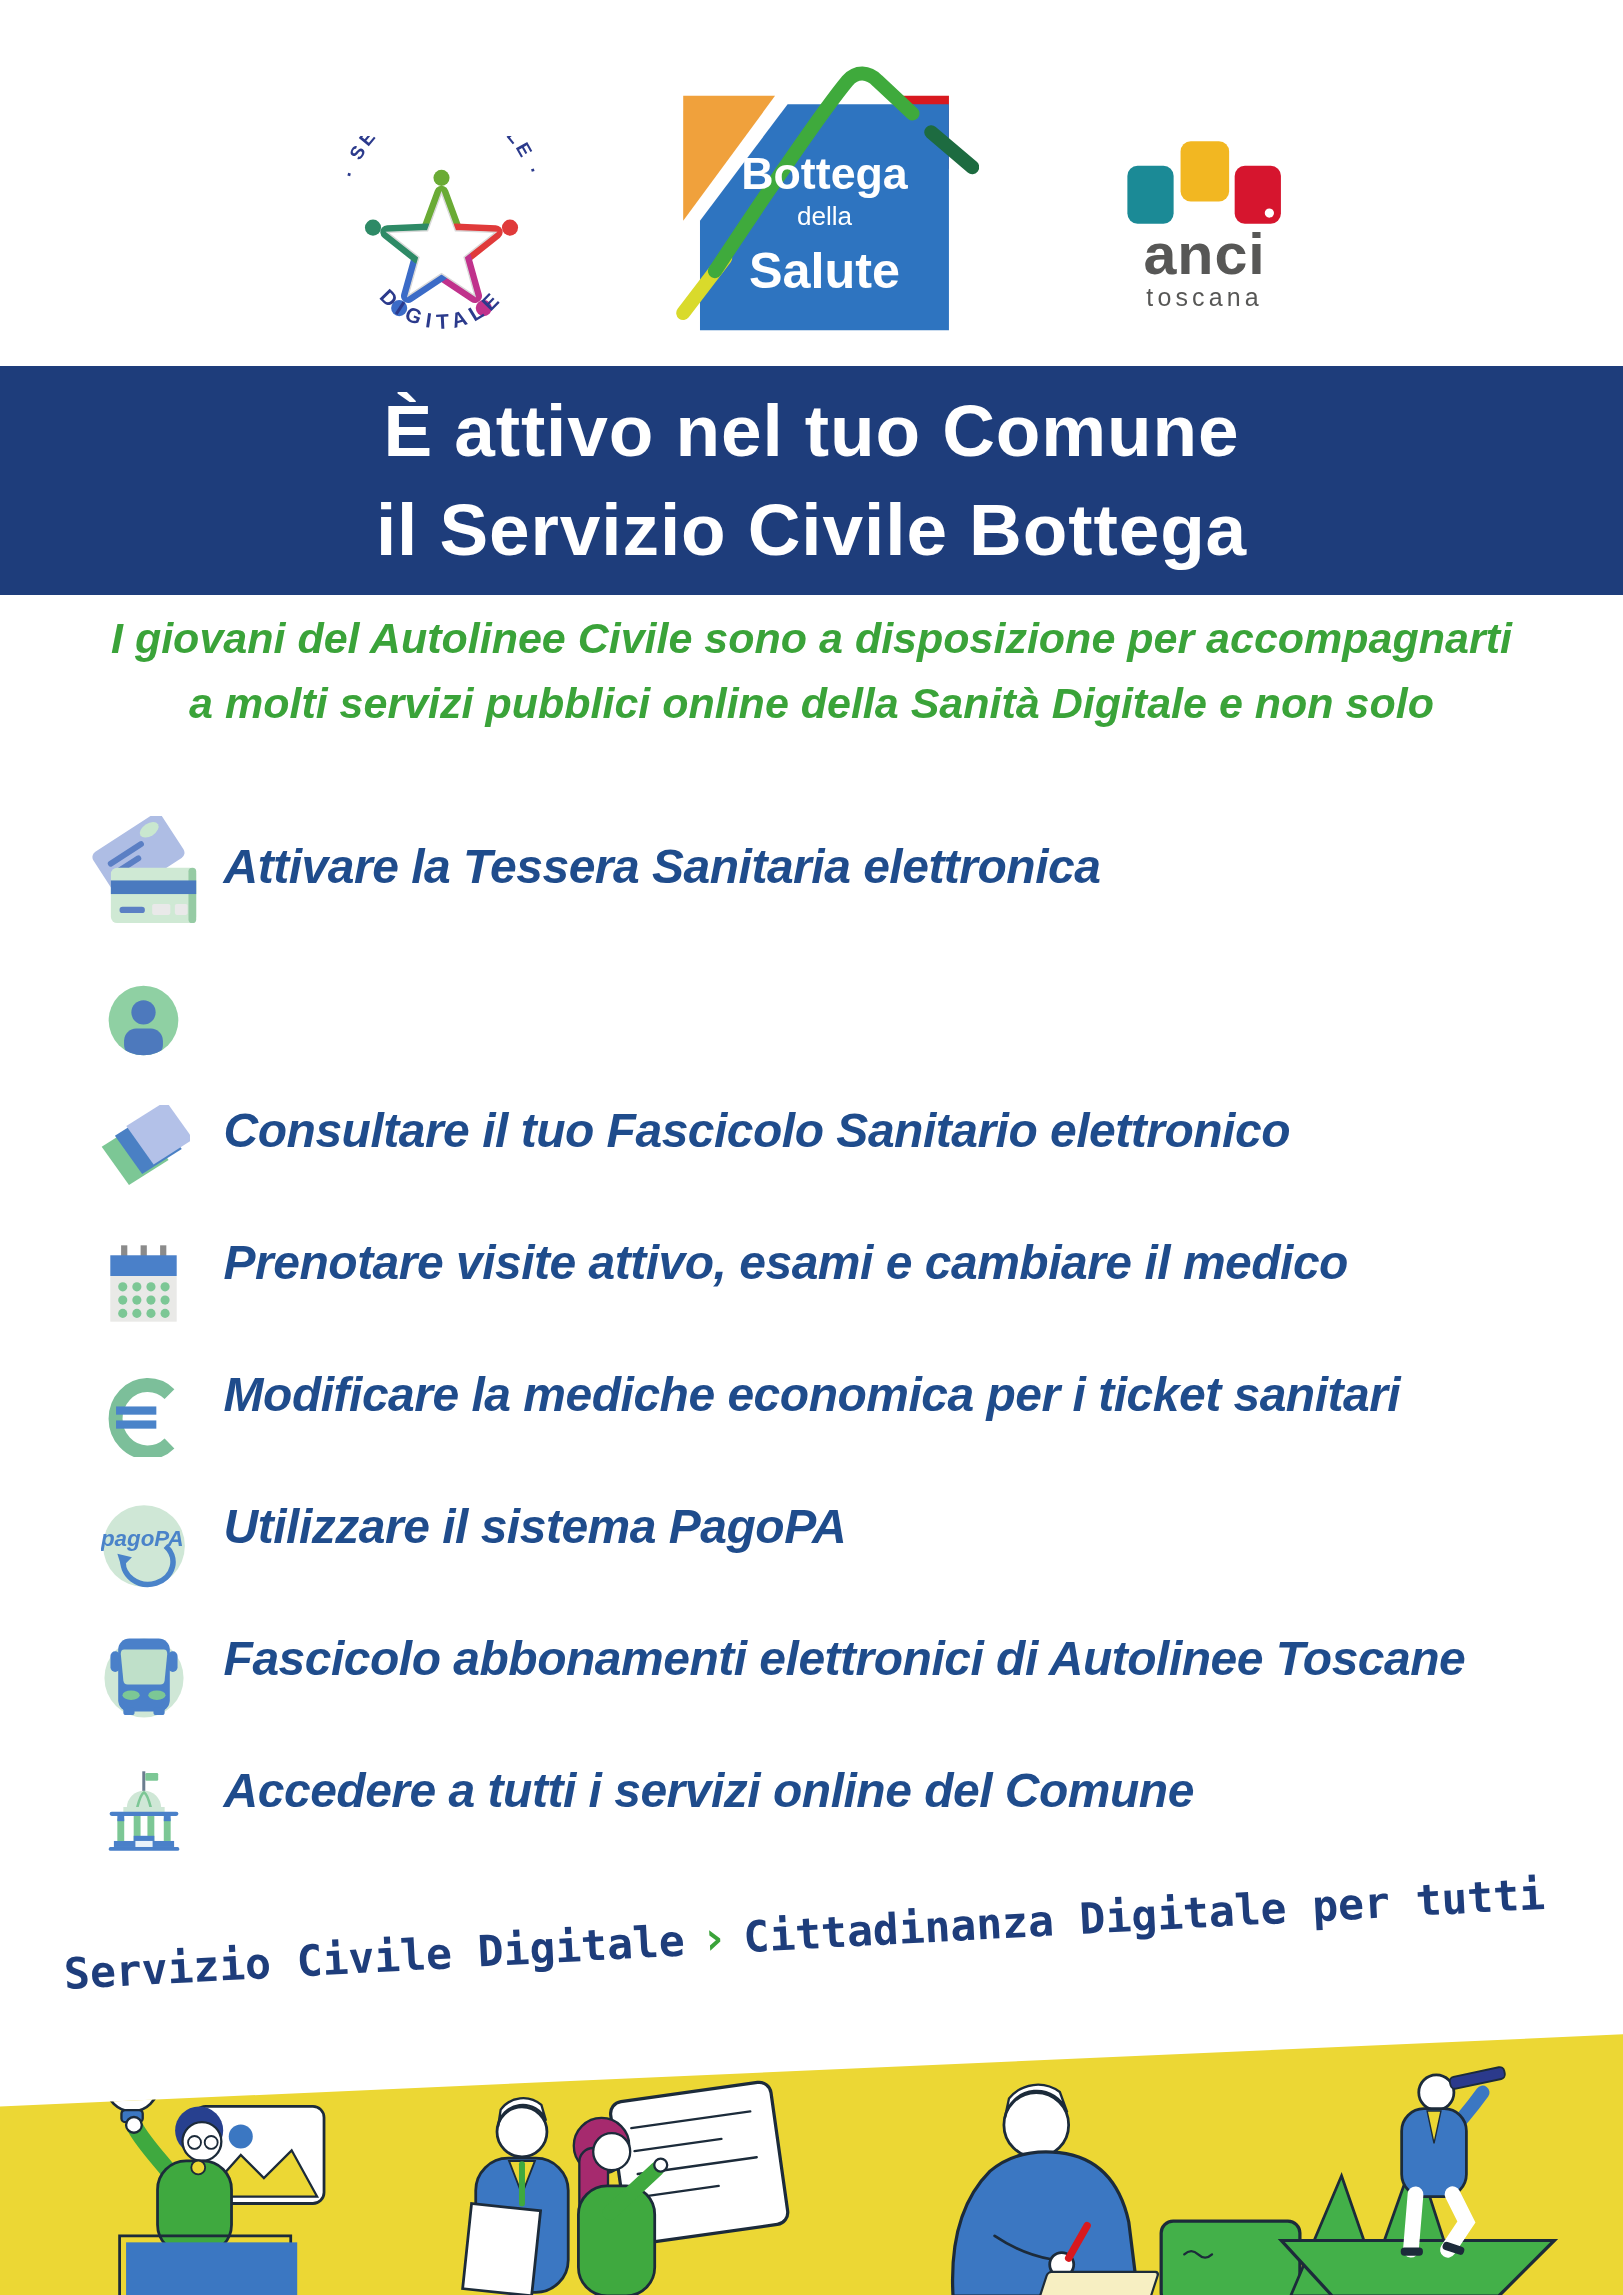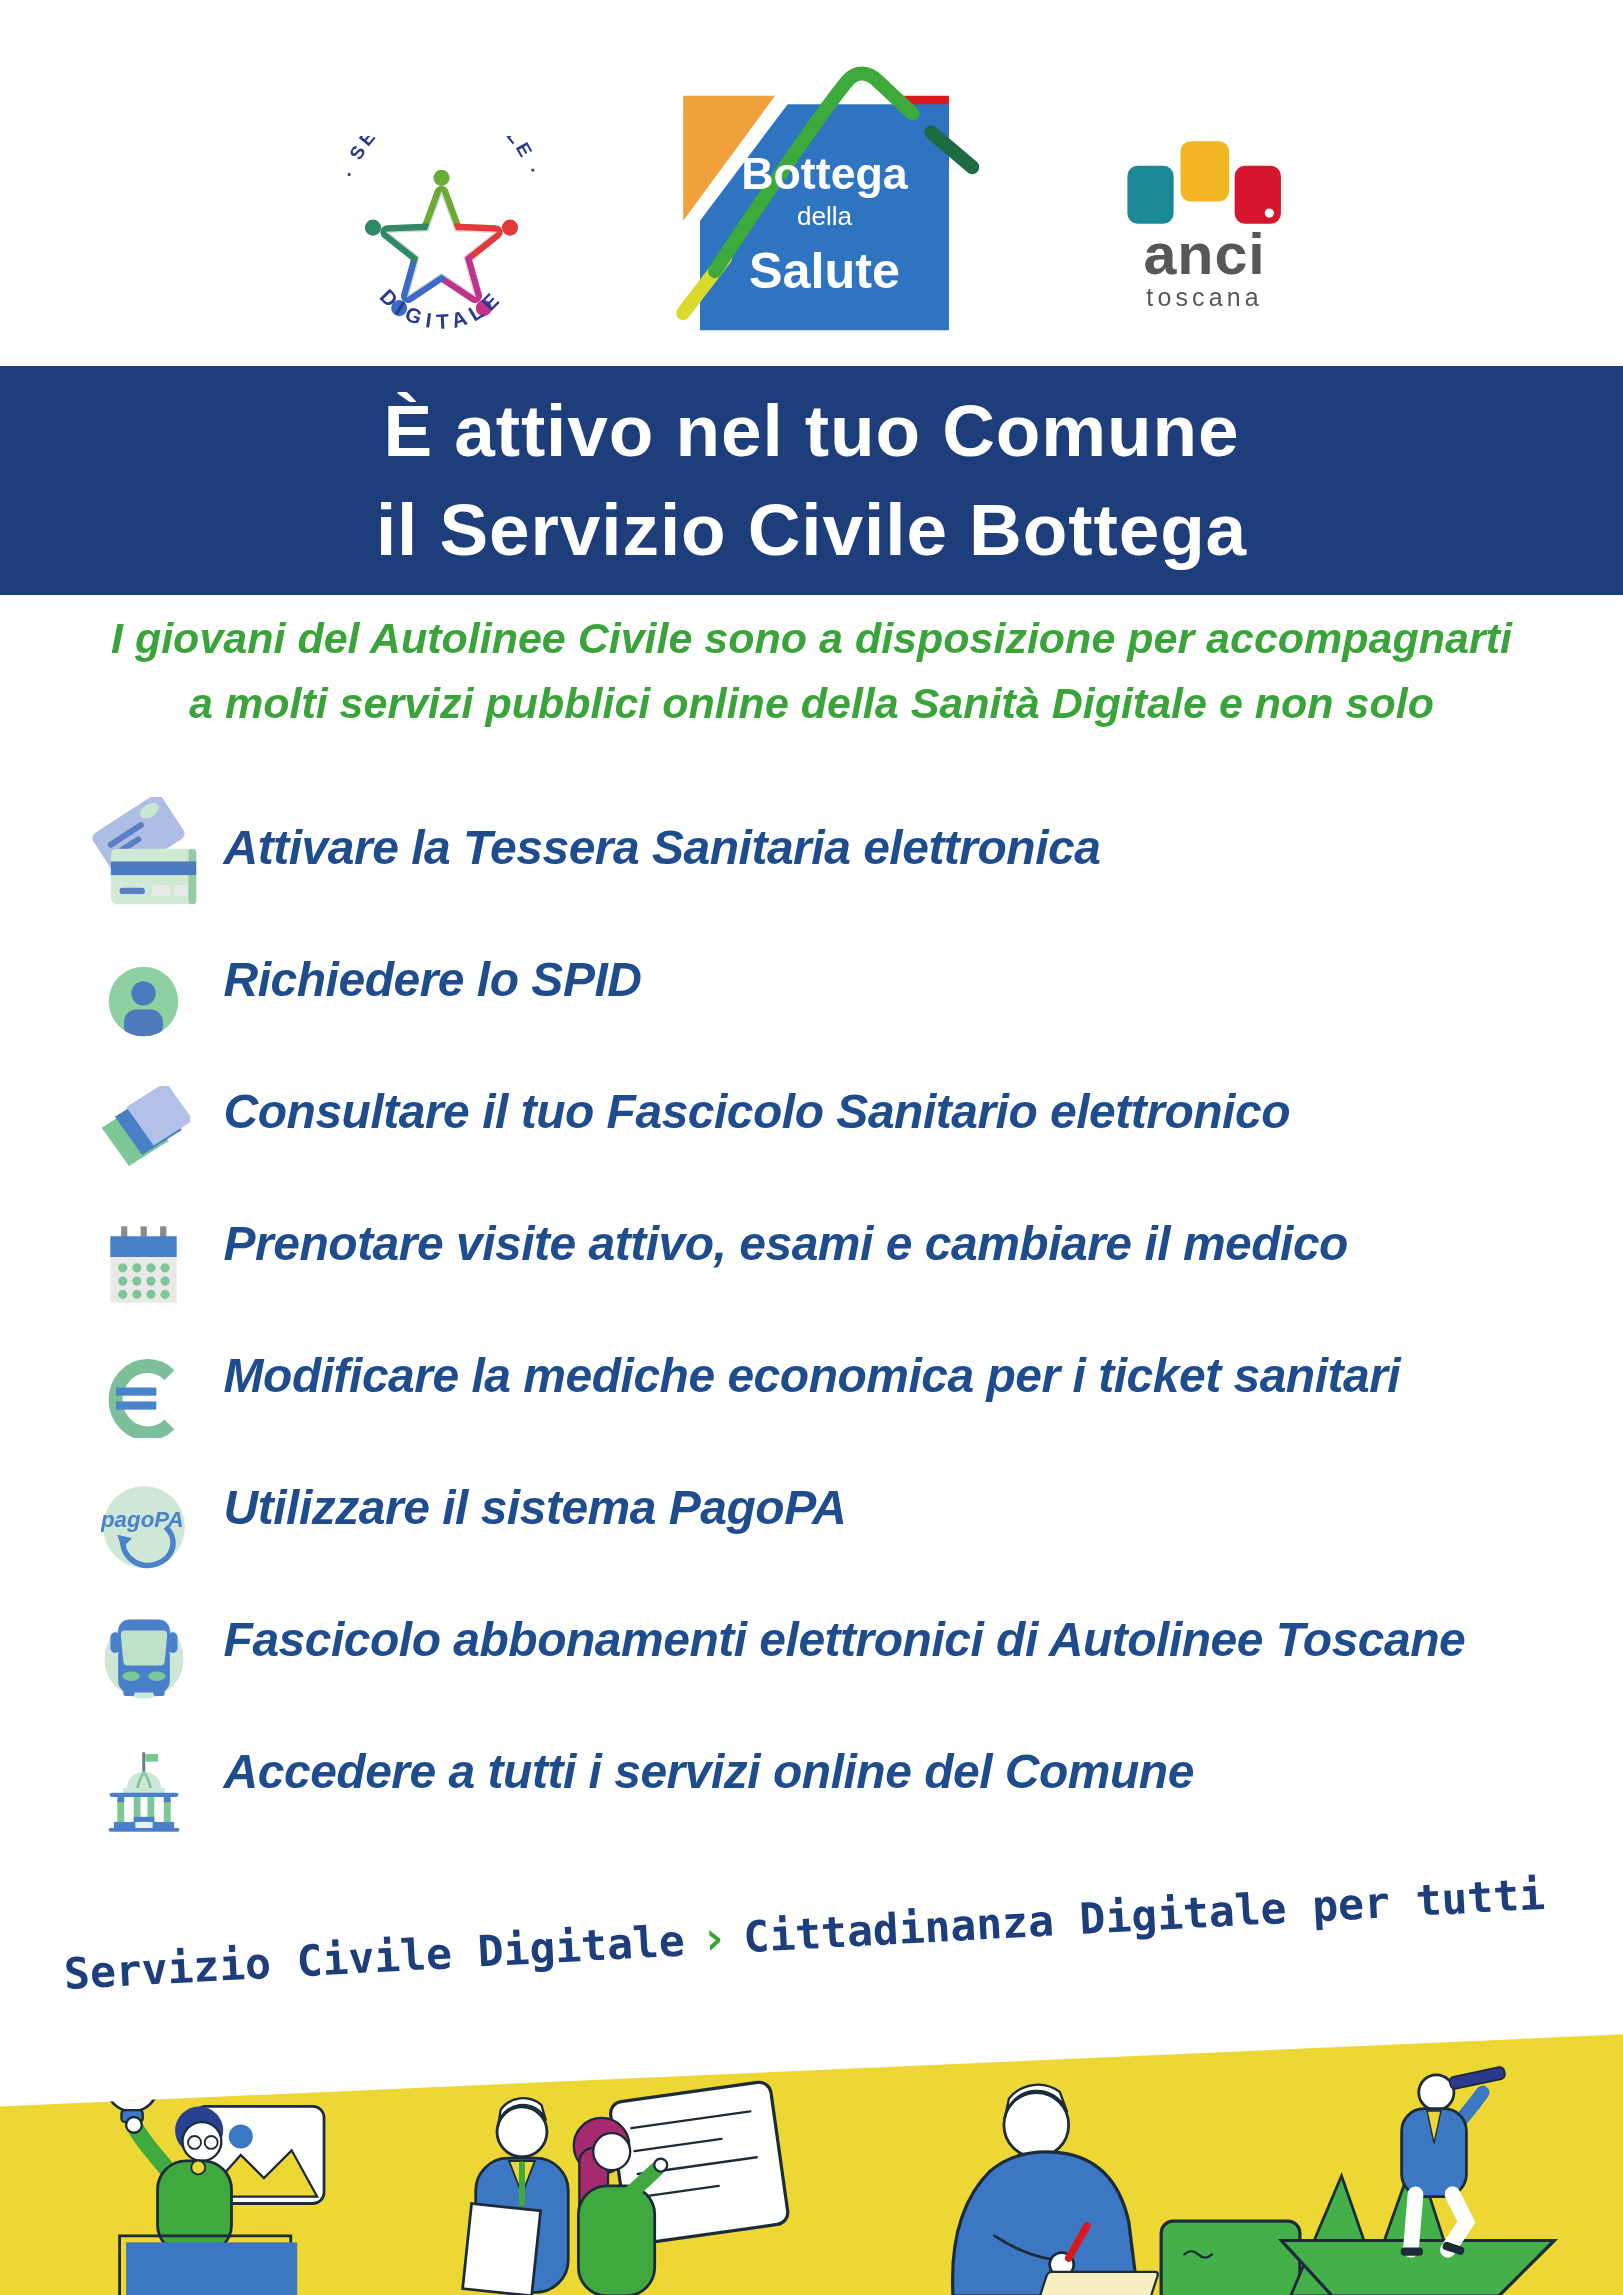--- a/index.html
+++ b/index.html
@@ -19,21 +19,21 @@
   .banner .line{
     color:#ffffff;font-size:73px;font-weight:bold;letter-spacing:0.9px;line-height:1.15;
   }
   
   .subtitle{
     position:absolute;left:0;top:606px;width:1623px;text-align:center;
     color:#3aa339;font-size:43px;font-weight:bold;font-style:italic;line-height:1.5;
   }
   
   .services{
-    position:absolute;left:0;top:781px;width:1623px;list-style:none;margin:0;padding:0;
+    position:absolute;left:0;top:800px;width:1623px;list-style:none;margin:0;padding:0;
   }
   .service{
     height:132px;display:flex;align-items:center;padding-left:81px;
   }
   .svc-icon-box{width:125px;height:125px;flex:none;display:flex;align-items:flex-end;justify-content:center;}
   .svc-label{
     color:#1f4c8c;font-size:48px;font-weight:bold;font-style:italic;letter-spacing:-0.5px;
     margin-left:17.6px;white-space:nowrap;
   }
   
@@ -147,21 +147,20 @@
               <circle cx="100" cy="100" r="86"></circle>
             </clipPath>
           </defs>
         <circle cx="100" cy="100" r="86" fill="#8fd0a3"></circle>
         <g clip-path="url(#spidClip)">
           <circle cx="100" cy="80" r="30" fill="#4d79bd"></circle>
           <rect x="52" y="120" width="96" height="70" rx="30" fill="#4d79bd"></rect>
         </g>
       </svg>
     </span>
-    <span class="svc-label">Richiedere lo SPID</span>
   </li>
 
   <li class="service">
     <span class="svc-icon-box">
       <svg width="93" height="88" viewBox="0 0 210 200">
         <path d="M10,95 L100,38 L162,125 L72,182 Z" fill="#7cc795"></path>
         <path d="M40,70 L130,13 L192,100 L102,157 Z" fill="#4a80c4"></path>
         <path d="M66,48 L156,-9 L218,78 L128,135 Z" fill="#b3c1e8"></path>
       </svg>
     </span>

